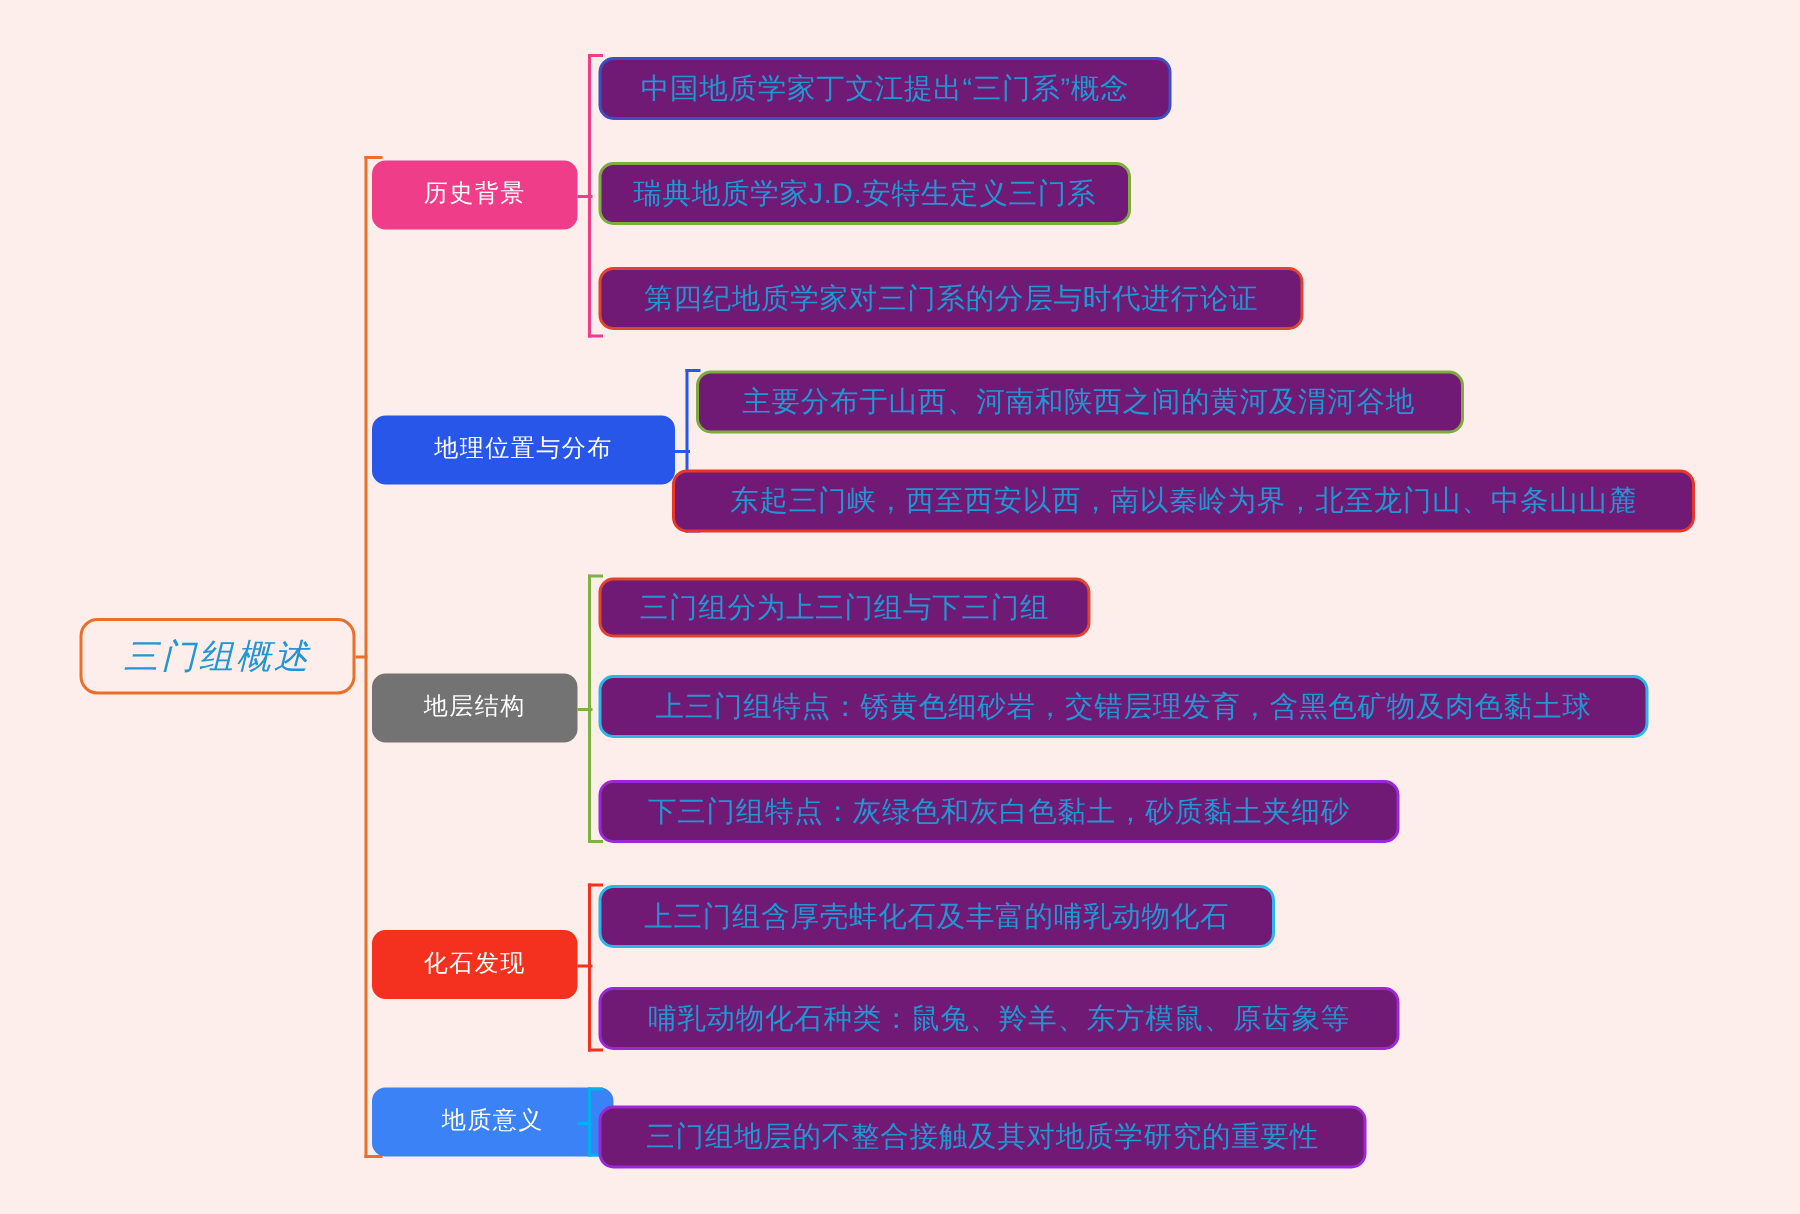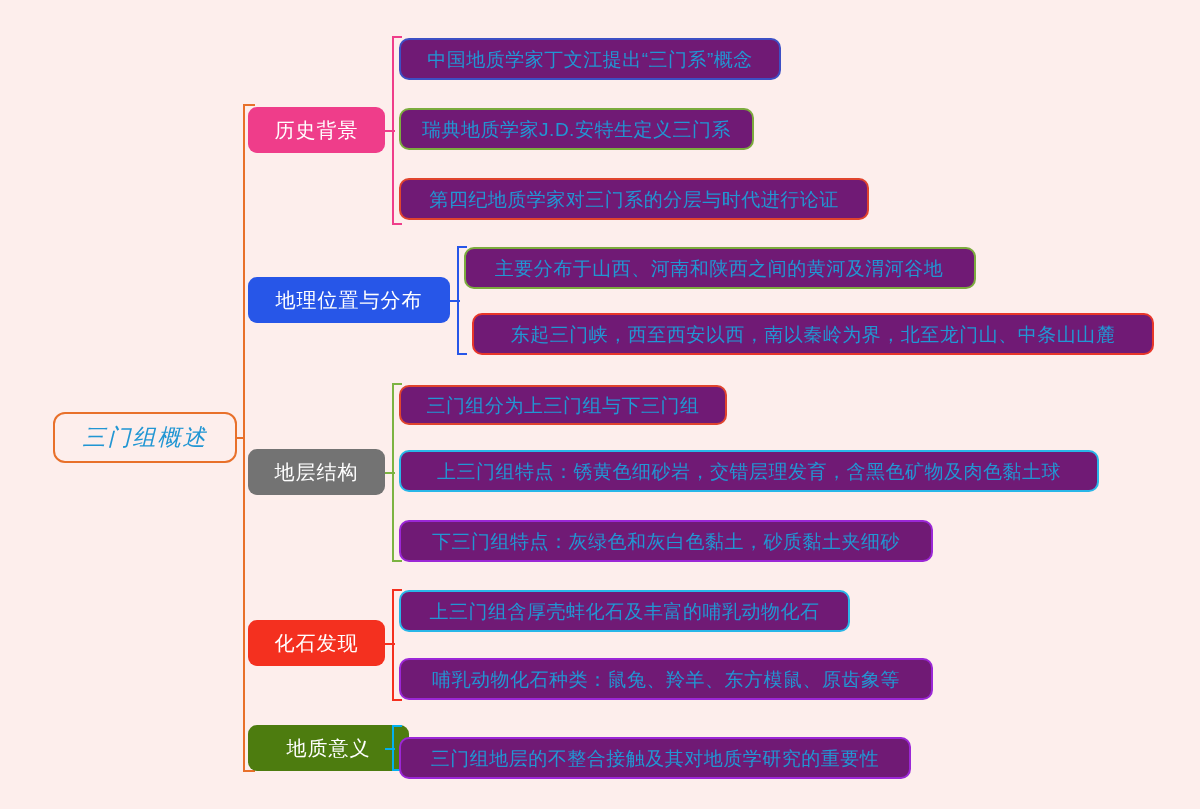--- a/index.html
+++ b/index.html
@@ -36,21 +36,21 @@
     background: #fdeeec;
     color: #2196d3;
     font-size: 23px;
     letter-spacing: 2px;
     font-style: italic;
   }
   
   .branch {
     border-radius: 9px;
     color: #ffffff;
-    font-size: 20px;
+    font-size: 16px;
     letter-spacing: 1px;
     border: none;
   }
   
   .leaf {
     border-width: 2px;
     border-style: solid;
     border-radius: 10px;
     background: #701a75;
     color: #2196d3;
@@ -111,21 +111,21 @@
 
   <div class="node branch" style="left:248px; top:277px; width:202px; height:46px; background:#2756e8;">
     <span>地理位置与分布</span>
   </div>
   <div class="conn stub" style="left:450px; top:300px; width:10px; border-color:#2756e8;"></div>
   <div class="conn spine" style="left:457px; top:246px; width:10px; height:109px; border-color:#2756e8;"></div>
 
   <div class="node leaf" style="left:464px; top:247px; width:512px; height:42px; border-color:#7cab3e;padding-left:12px;">
     <span>主要分布于山西、河南和陕西之间的黄河及渭河谷地</span>
   </div>
-  <div class="node leaf" style="left:472px; top:313px; width:682px; height:42px; border-color:#e8362a;">
+  <div class="node leaf" style="left:448px; top:313px; width:682px; height:42px; border-color:#e8362a;">
     <span>东起三门峡，西至西安以西，南以秦岭为界，北至龙门山、中条山山麓</span>
   </div>
 
   <div class="node branch" style="left:248px; top:449px; width:137px; height:46px; background:#737373;">
     <span>地层结构</span>
   </div>
   <div class="conn stub" style="left:385px; top:472px; width:10px; border-color:#7cb342;"></div>
   <div class="conn spine" style="left:392px; top:383px; width:10px; height:179px; border-color:#7cb342;"></div>
 
   <div class="node leaf" style="left:399px; top:385px; width:328px; height:40px; border-color:#e0442e;">
@@ -144,21 +144,21 @@
   <div class="conn stub" style="left:385px; top:643px; width:10px; border-color:#f4301f;"></div>
   <div class="conn spine" style="left:392px; top:589px; width:10px; height:112px; border-color:#f4301f;"></div>
 
   <div class="node leaf" style="left:399px; top:590px; width:451px; height:42px; border-color:#29b6e8;">
     <span>上三门组含厚壳蚌化石及丰富的哺乳动物化石</span>
   </div>
   <div class="node leaf" style="left:399px; top:658px; width:534px; height:42px; border-color:#9b27d6;">
     <span>哺乳动物化石种类：鼠兔、羚羊、东方模鼠、原齿象等</span>
   </div>
 
-  <div class="node branch" style="left:248px; top:725px; width:161px; height:46px; background:#4d7c0f;">
+  <div class="node branch" style="left:248px; top:725px; width:161px; height:46px; background:#3b82f6;">
     <span>地质意义</span>
   </div>
   <div class="conn stub" style="left:385px; top:748px; width:10px; border-color:#02b0ef;"></div>
   <div class="conn spine" style="left:392px; top:725px; width:10px; height:46px; border-color:#02b0ef;"></div>
 
   <div class="node leaf" style="left:399px; top:737px; width:512px; height:42px; border-color:#9b27d6;">
     <span>三门组地层的不整合接触及其对地质学研究的重要性</span>
   </div>
 
 </div>

